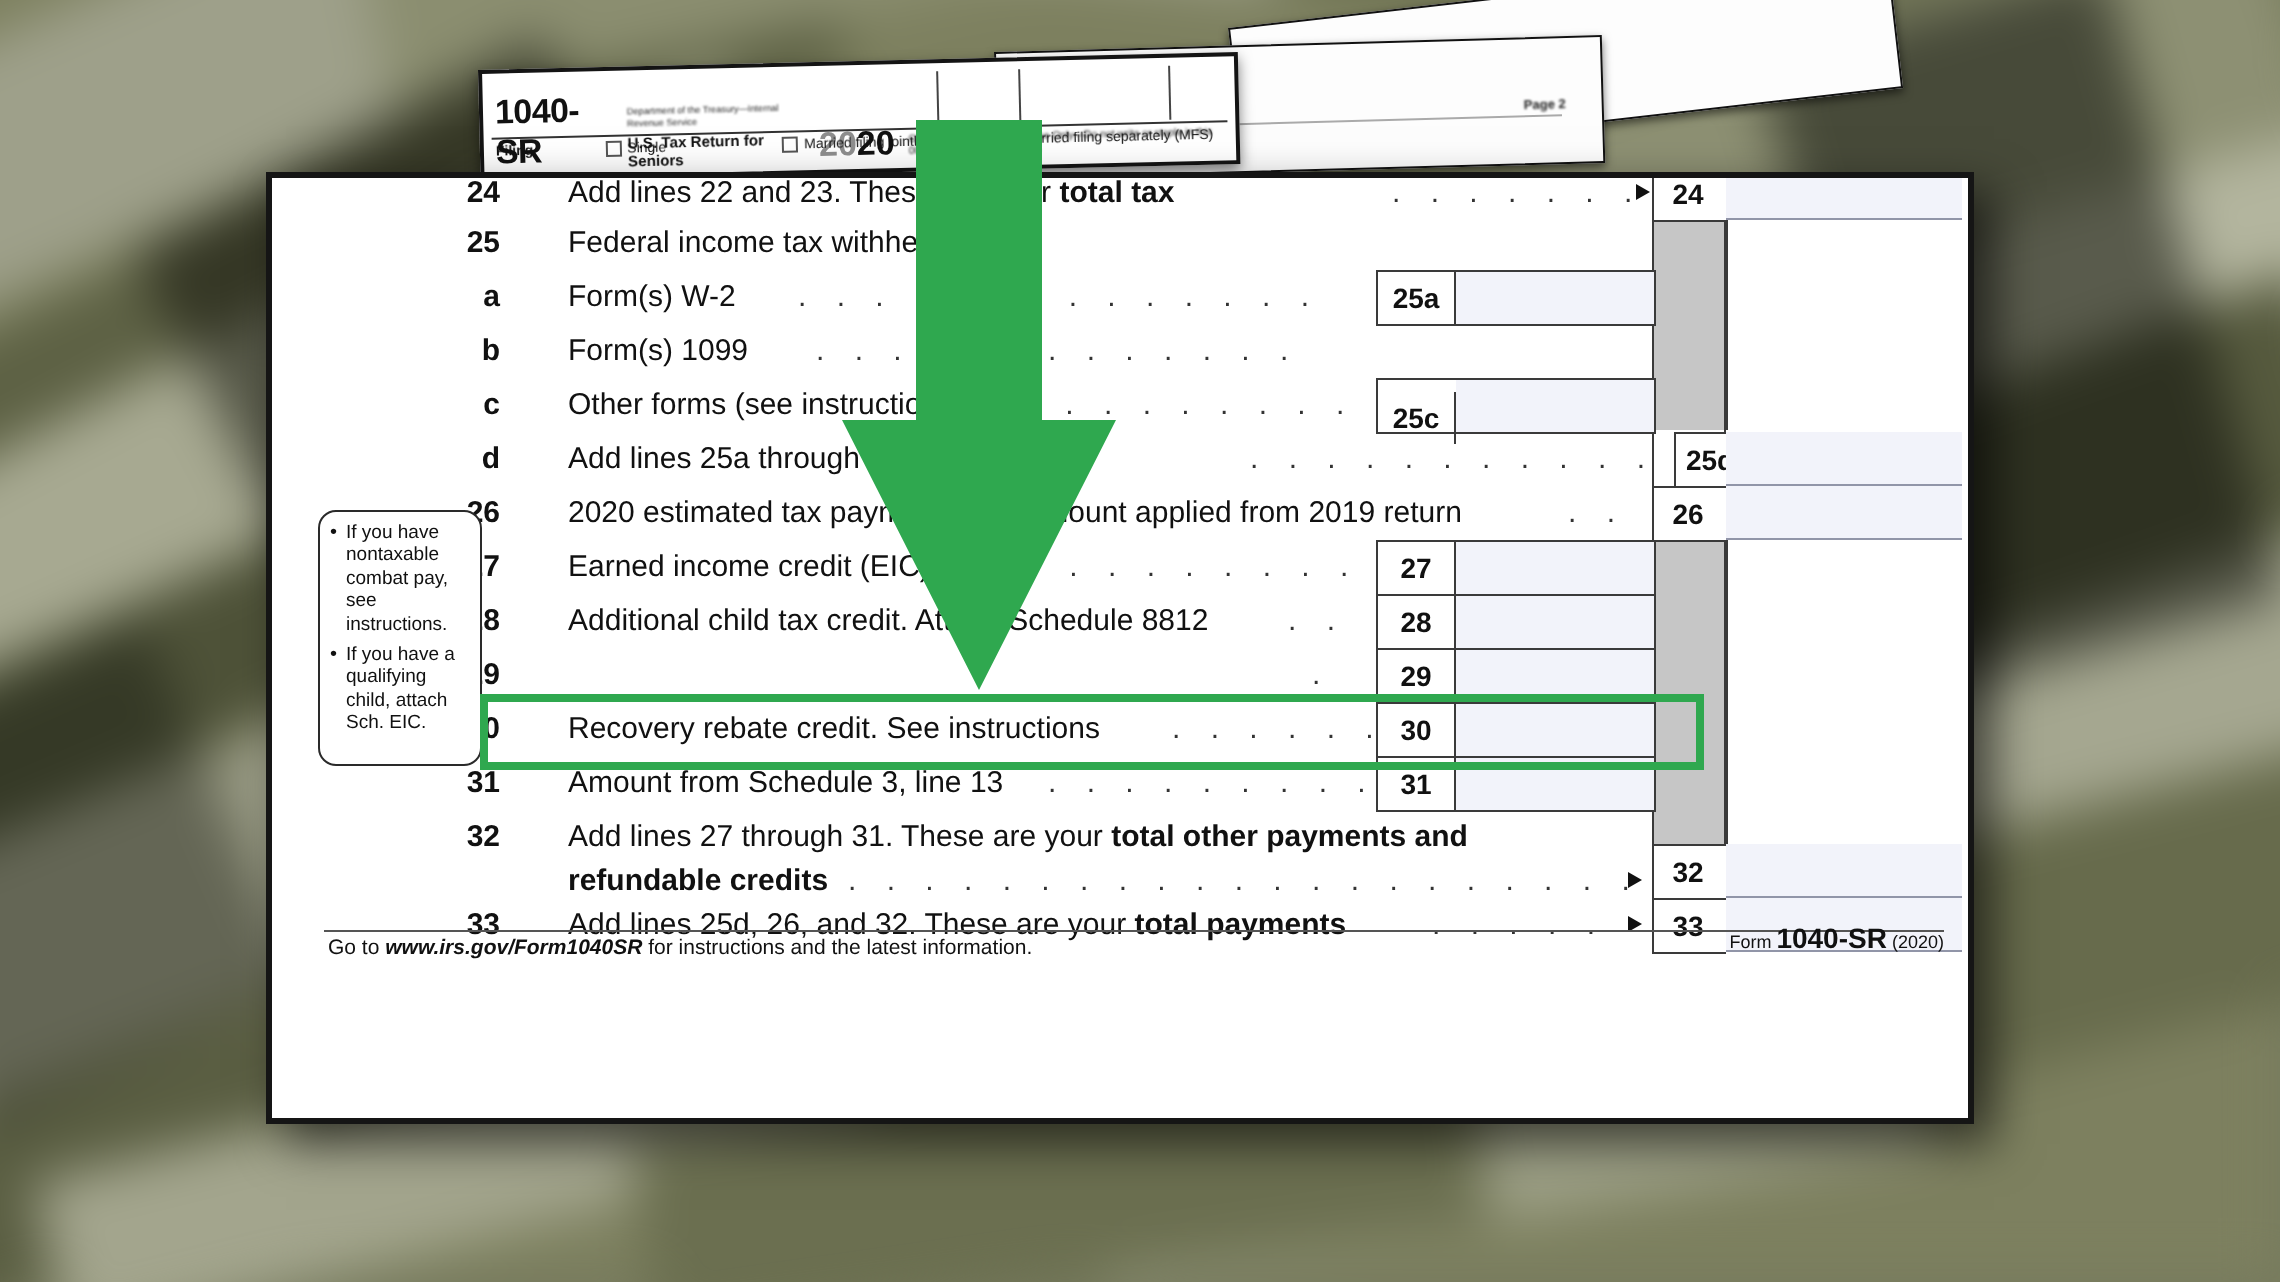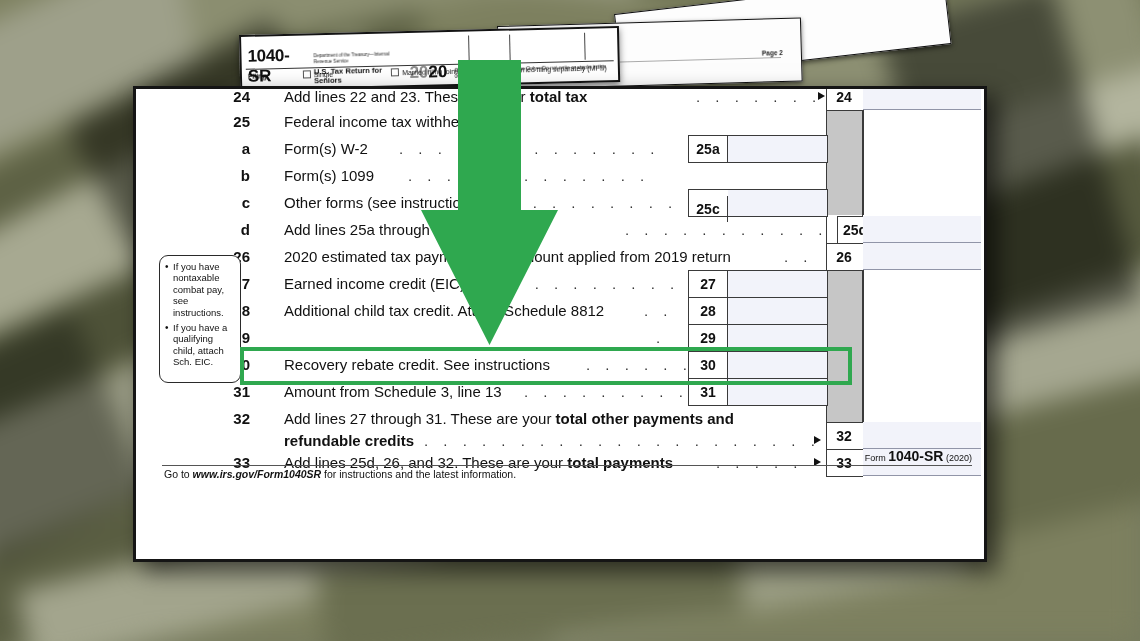--- a/index.html
+++ b/index.html
@@ -54,21 +54,21 @@
     border:1px solid #2a2a2a;border-radius:9px;background:#ffffff;
     padding:5px 4px 4px 5px;box-sizing:border-box;
   }
   #note ul{list-style:none;margin:0;padding:0;}
   #note li{font-size:9.5px;line-height:11.4px;color:#111;margin-bottom:4px;padding-left:8px;position:relative;}
   #note li:before{content:"\2022";position:absolute;left:0;top:0;font-size:10px;}
 
   
   #footL{position:absolute;left:28px;top:379px;font-size:10.5px;color:#111;}
   #footL i{font-style:italic;font-weight:bold;}
-  #footR{position:absolute;right:12px;top:359px;font-size:10px;color:#111;}
+  #footR{position:absolute;right:12px;top:372px;font-size:10px;color:#111;}
   #footR .fm{font-size:9px;}
   #footR .big{font-weight:bold;font-size:14px;}
   #footR .yr{font-size:9px;}
   #footRule{position:absolute;left:26px;top:376px;width:810px;height:1px;background:#555;}
 
   
   #masthead{
     position:absolute;left:239px;top:35px;width:376px;height:52px;
     background:#fff;border:2px solid #141414;
     transform:rotate(-1.35deg);transform-origin:left top;

